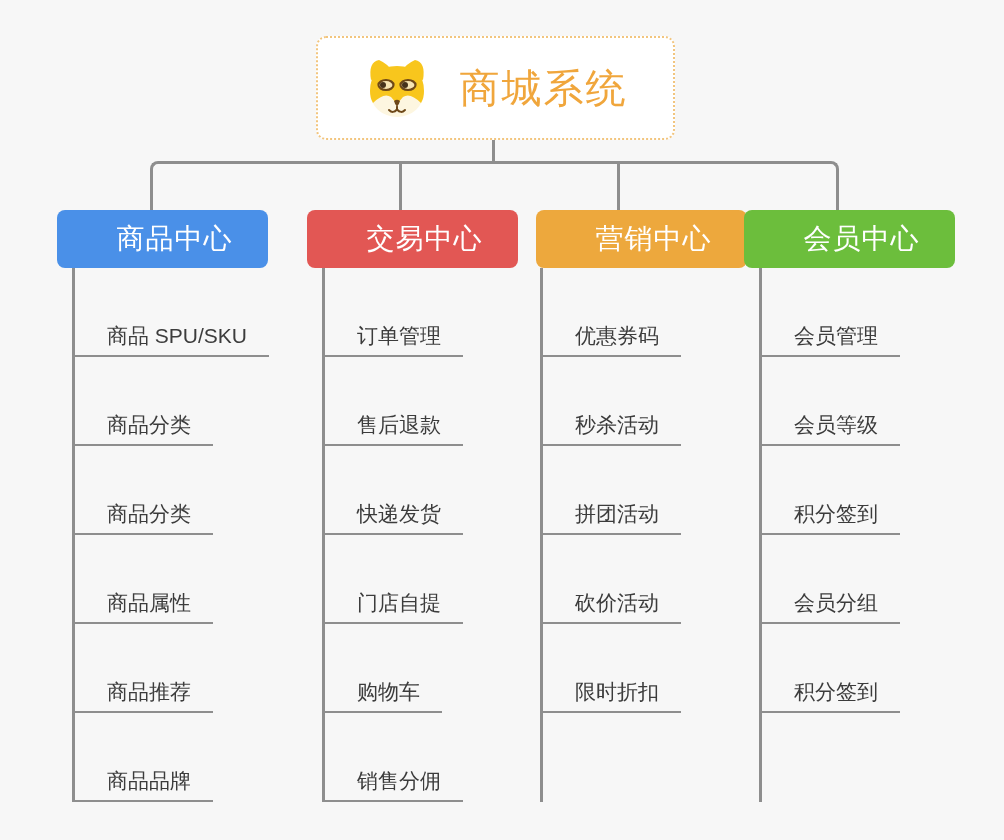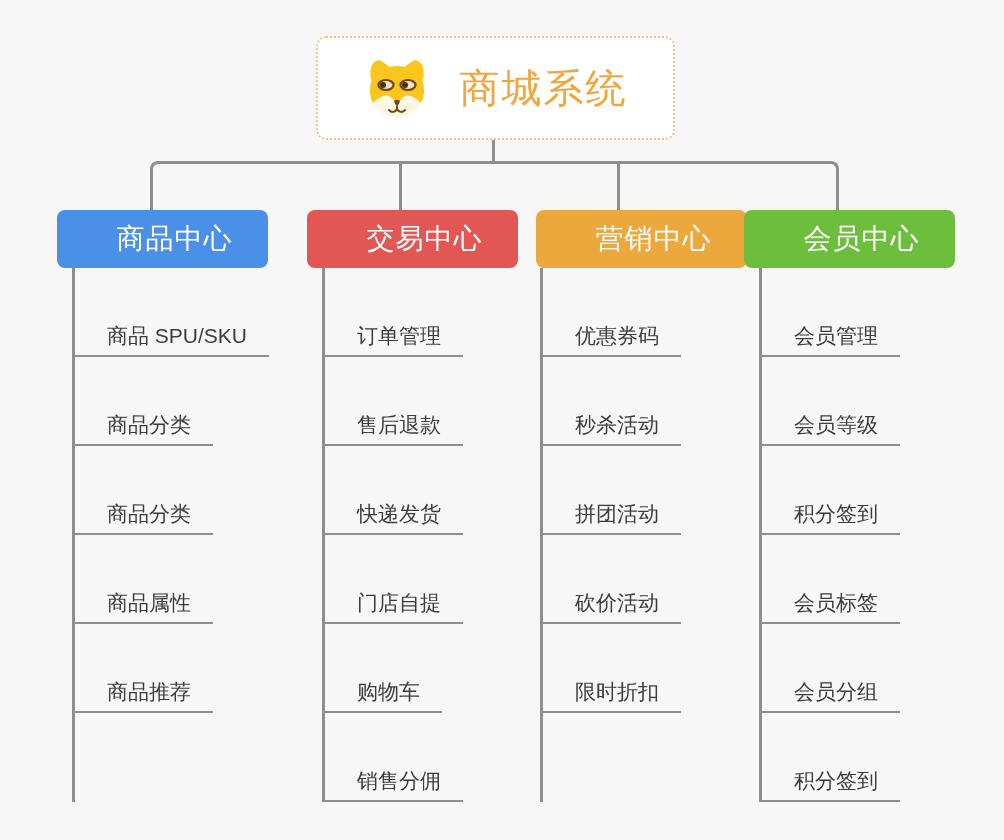--- a/index.html
+++ b/index.html
@@ -124,20 +124,21 @@
   <div class="branch-box bx3" style="background-color: rgb(108, 190, 60); justify-content: center;">
     <span>会员中心</span>
   </div>
 
   <div class="branch-list bl0">
     <div class="item">商品 SPU/SKU</div>
     <div class="item">商品分类</div>
     <div class="item">商品分类</div>
     <div class="item">商品属性</div>
     <div class="item">商品推荐</div>
+    <div class="item">商品品牌</div>
   </div>
 
   <div class="branch-list bl1">
     <div class="item">订单管理</div>
     <div class="item">售后退款</div>
     <div class="item">快递发货</div>
     <div class="item">门店自提</div>
     <div class="item">购物车</div>
     <div class="item">销售分佣</div>
   </div>
@@ -147,18 +148,17 @@
     <div class="item">秒杀活动</div>
     <div class="item">拼团活动</div>
     <div class="item">砍价活动</div>
     <div class="item">限时折扣</div>
   </div>
 
   <div class="branch-list bl3">
     <div class="item">会员管理</div>
     <div class="item">会员等级</div>
     <div class="item">积分签到</div>
-    <div class="item">会员标签</div>
     <div class="item">会员分组</div>
     <div class="item">积分签到</div>
   </div>
 
 </div>
 
 </body></html>

